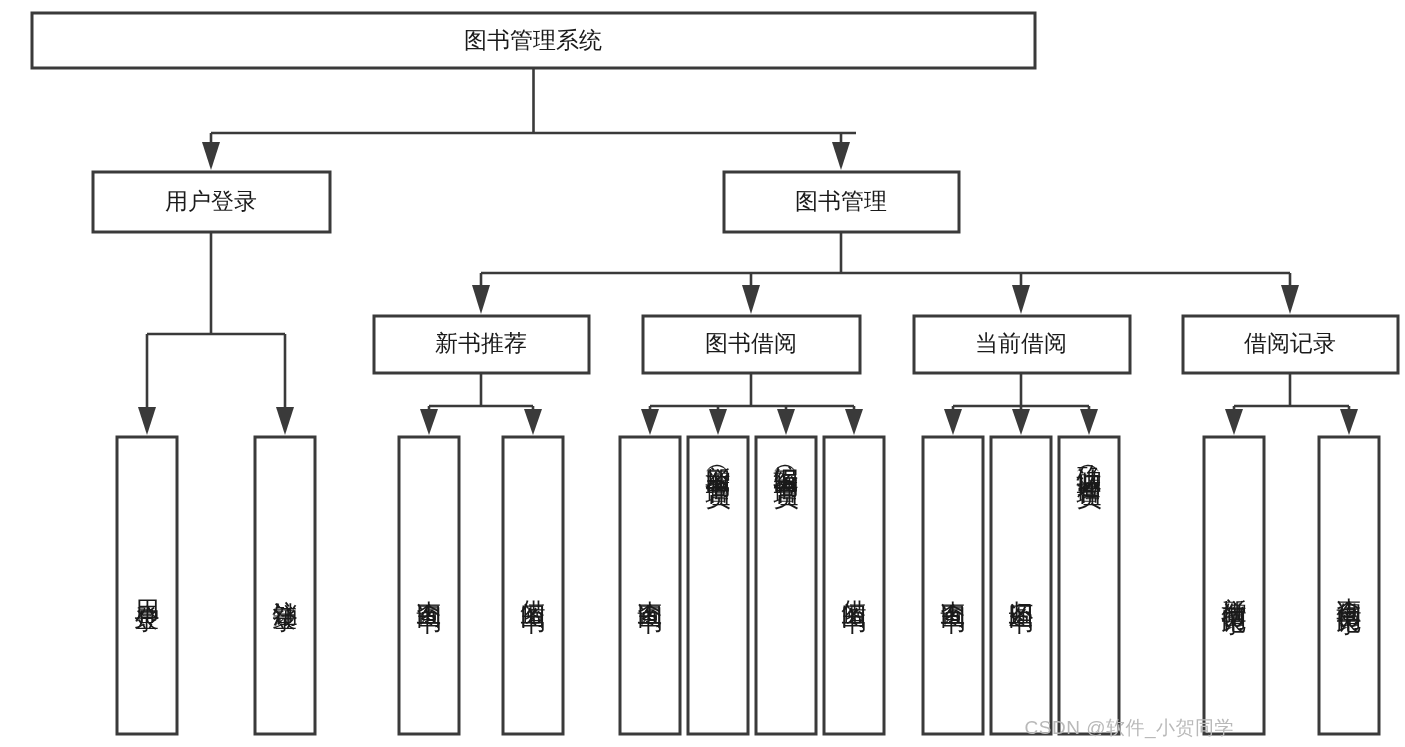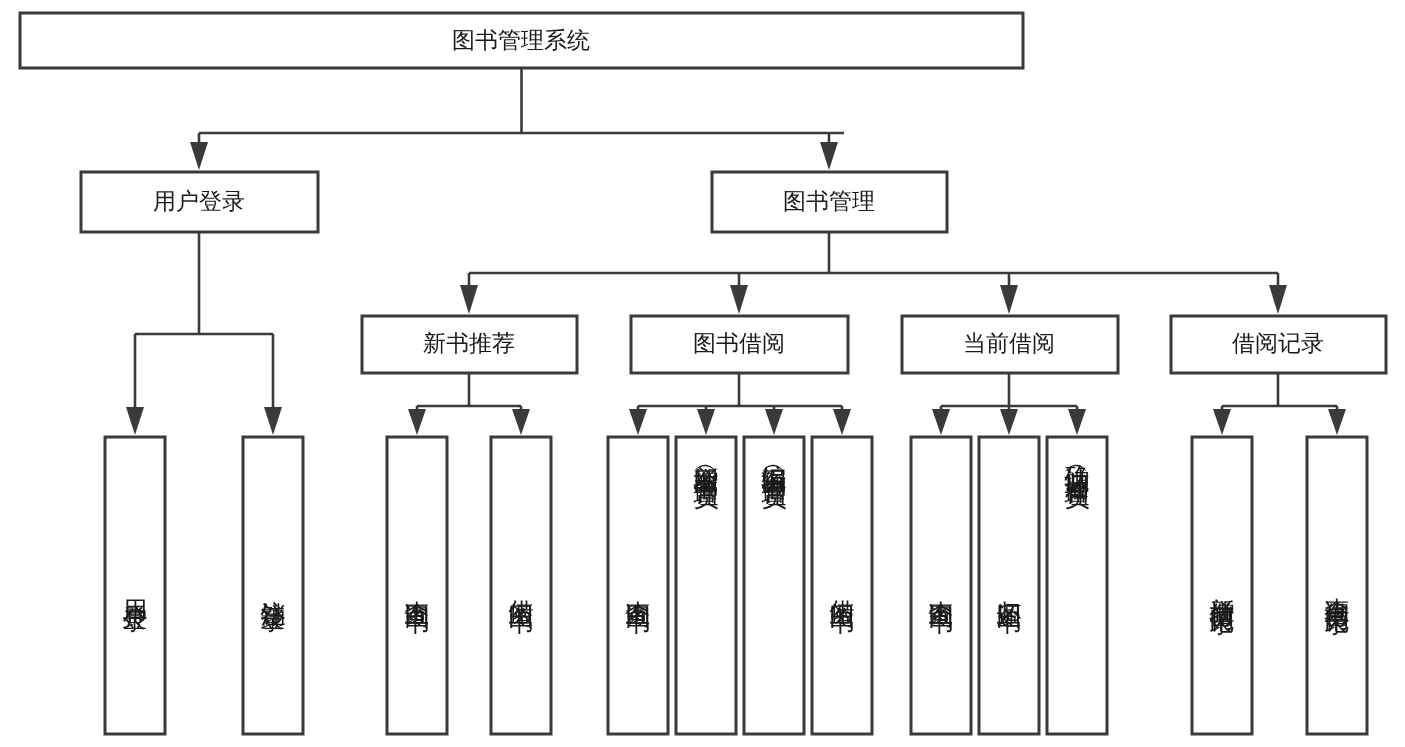--- a/index.html
+++ b/index.html
@@ -9,21 +9,21 @@
   }
   body {
     width: 1405px;
     height: 747px;
     font-family: "Liberation Sans", "DejaVu Sans", sans-serif;
     overflow: hidden;
     position: relative;
   }
   #diagram-root {
     position: absolute;
-    left: 0;
+    left: 12px;
     top: 0;
     width: 1232px;
     height: 747px;
   }
   svg.diagram {
     display: block;
     width: 1405px;
     height: 747px;
   }
   .node-rect {
@@ -255,13 +255,14 @@
     <span class="vert-label">确认归还（管理员）</span>
   </div>
 
   <div class="vert-label-wrap" style="left:1192px; top:437px; width:60px; height:297px; align-items:center;">
     <span class="vert-label">新增借阅记录</span>
   </div>
   <div class="vert-label-wrap" style="left:1307px; top:437px; width:60px; height:297px; align-items:center;">
     <span class="vert-label">查询借阅记录</span>
   </div>
 
+  <div class="watermark">CSDN @软件_小贺同学</div>
 </div>
 
 </body></html>

